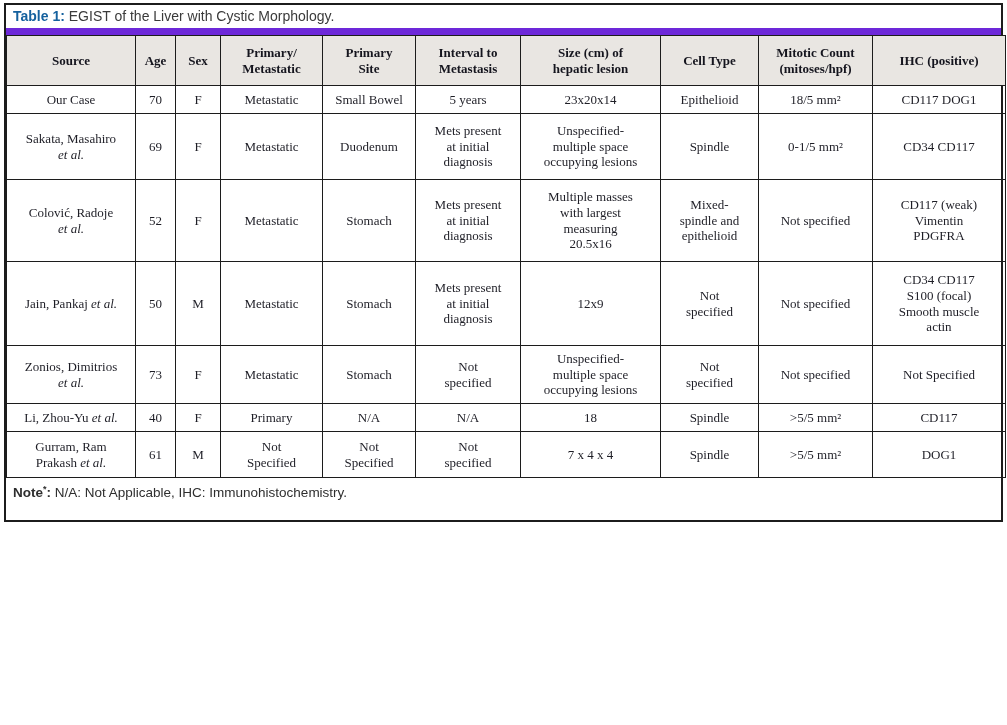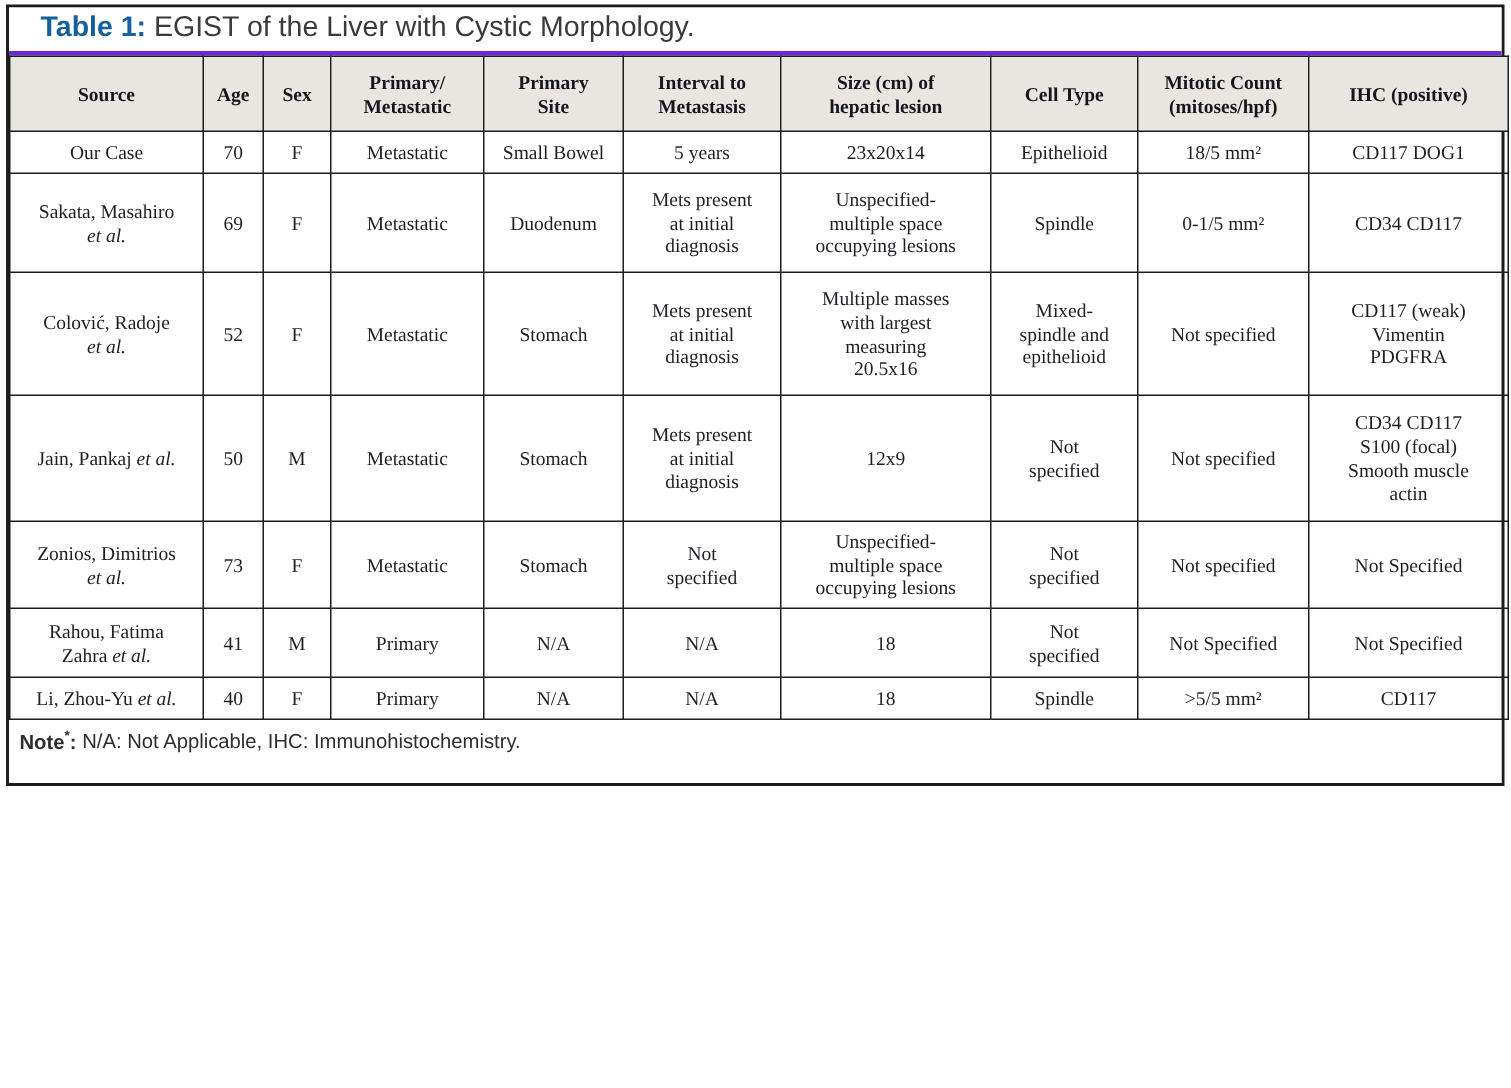--- a/index.html
+++ b/index.html
@@ -9,23 +9,23 @@
     background: #ffffff;
     overflow: hidden;
     font-family: "Liberation Sans", sans-serif;
   }
   .frame {
     margin: 3px 4px;
     border: 2px solid #1c1c1c;
     background: #ffffff;
   }
   .title-bar {
-    padding: 3px 7px 4px 21px;
-    border-bottom: 3px solid #6d28d9;
-    font-size: 19px;
+    padding: 3px 7px 4px 7px;
+    border-bottom: 7px solid #6d28d9;
+    font-size: 14px;
     color: #3a3a3a;
     background: #ffffff;
   }
   .title-label { font-weight: bold; color: #15619e; }
   table.data-table {
     border-collapse: collapse;
     width: 100%;
     table-layout: fixed;
   }
   .data-table th, .data-table td {
@@ -181,44 +181,46 @@
         <td>Not
 specified</td>
         <td>Unspecified-
 multiple space
 occupying lesions</td>
         <td>Not
 specified</td>
         <td>Not specified</td>
         <td>Not Specified</td>
       </tr>
-      <tr class="h46">
-        <td><span>Rahou, Fatima
-Zahra </span><i class="etal">et al.</i></td>
-        <td>41</td>
-        <td>M</td>
-        <td>Primary</td>
-        <td>N/A</td>
-        <td>N/A</td>
-        <td>18</td>
-        <td>Not
-specified</td>
-        <td>Not Specified</td>
-        <td>Not Specified</td>
-      </tr>
       <tr class="h28">
         <td><span>Li, Zhou-Yu </span><i class="etal">et al.</i></td>
         <td>40</td>
         <td>F</td>
         <td>Primary</td>
         <td>N/A</td>
         <td>N/A</td>
         <td>18</td>
         <td>Spindle</td>
         <td>&gt;5/5 mm²</td>
         <td>CD117</td>
       </tr>
+      <tr class="h46">
+        <td><span>Gurram, Ram
+Prakash </span><i class="etal">et al.</i></td>
+        <td>61</td>
+        <td>M</td>
+        <td>Not
+Specified</td>
+        <td>Not
+Specified</td>
+        <td>Not
+specified</td>
+        <td>7 x 4 x 4</td>
+        <td>Spindle</td>
+        <td>&gt;5/5 mm²</td>
+        <td>DOG1</td>
+      </tr>
     </tbody>
   </table>
 
   <div class="note-bar"><span class="note-bold"><span>Note</span><sup>*</sup><span>:</span></span><span> N/A: Not Applicable, IHC: Immunohistochemistry.</span></div>
 
 </div>
 
 </body></html>

